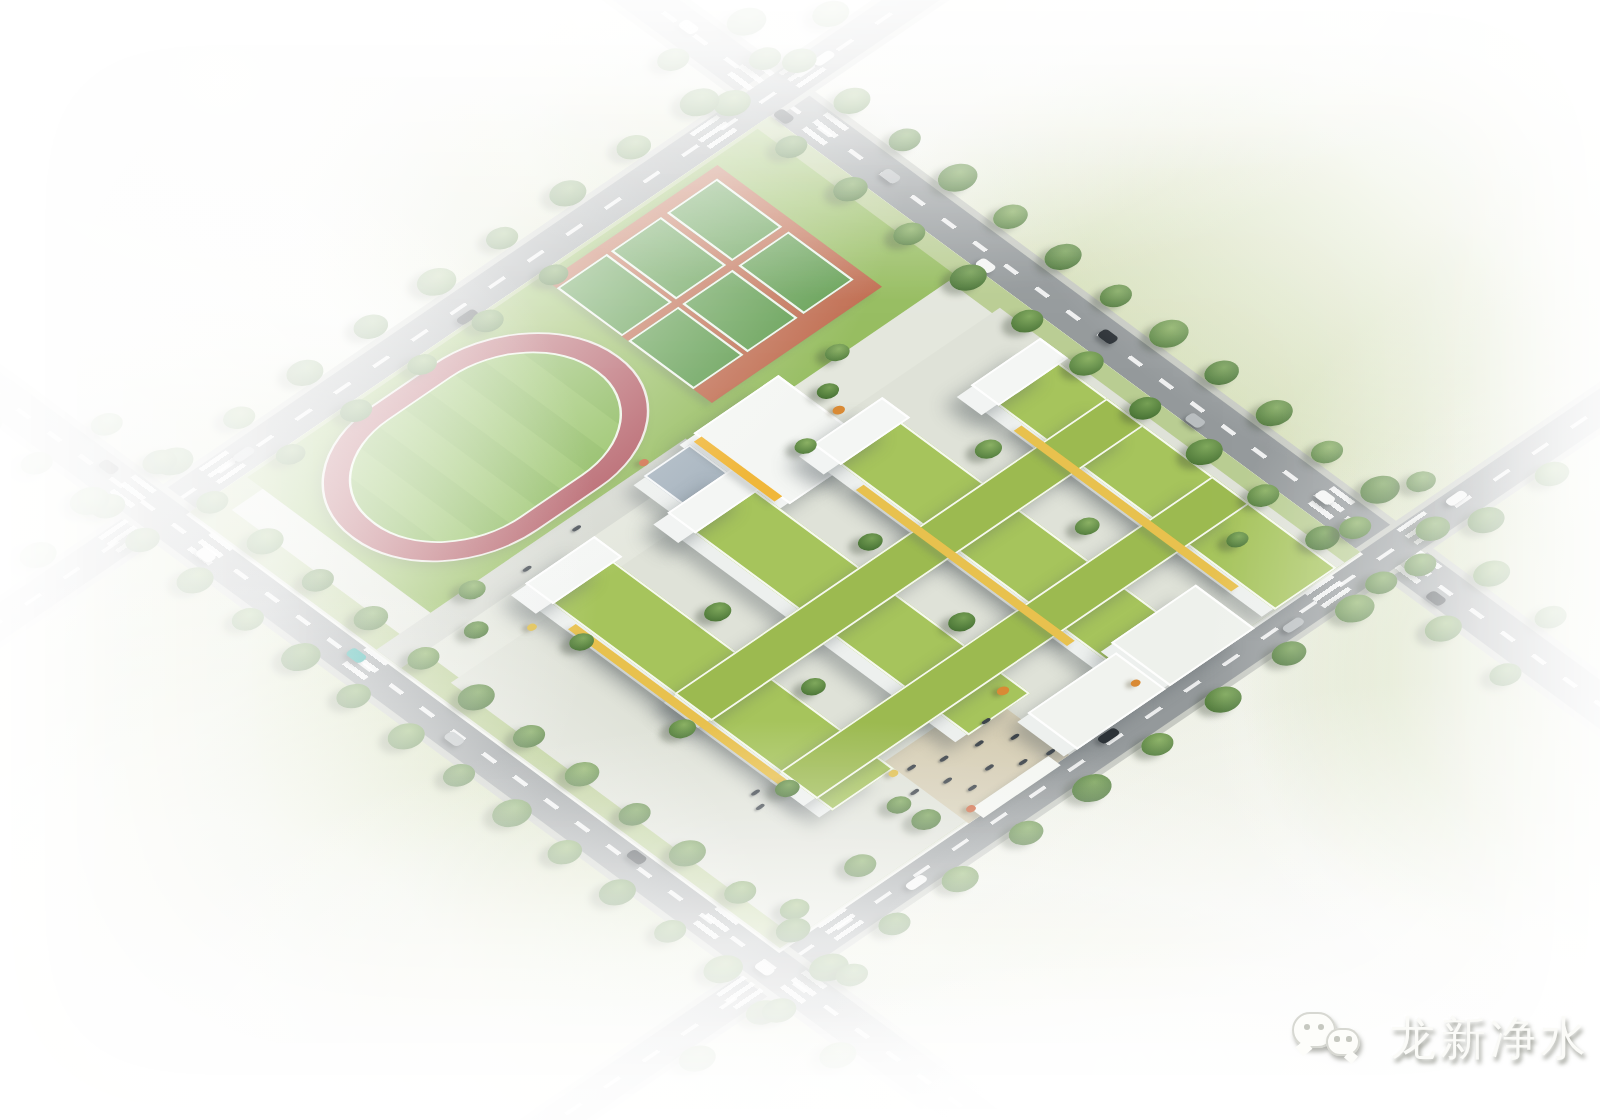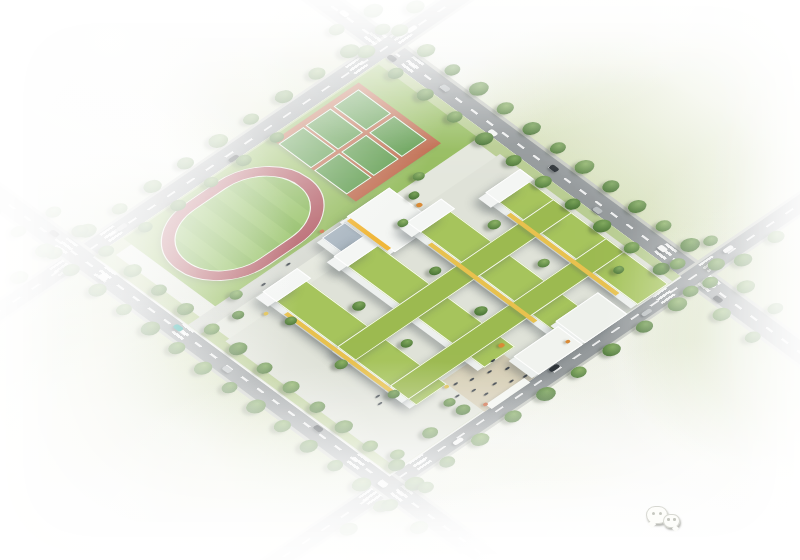--- a/index.html
+++ b/index.html
@@ -277,20 +277,21 @@
     <span class="wc">
       <span class="b1">
           <i style="left:6px;top:6px;"></i>
           <i style="left:13px;top:6px;"></i>
         </span>
       <span class="b2">
           <i style="left:4px;top:4px;width:2.5px;height:2.5px;"></i>
           <i style="left:10px;top:4px;width:2.5px;height:2.5px;"></i>
         </span>
     </span>
+    <span>龙新净水</span>
   </div>
 <div class="patch" style="left: 420px; top: 10px; width: 430px; height: 300px; background: radial-gradient(closest-side, rgba(212, 222, 182, 0.85) 0%, rgba(212, 222, 182, 0.85) 50%, rgba(255, 255, 255, 0) 100%);"></div>
     <div class="patch" style="left: 620px; top: 200px; width: 300px; height: 280px; background: radial-gradient(closest-side, rgba(206, 217, 176, 0.8) 0%, rgba(206, 217, 176, 0.8) 50%, rgba(255, 255, 255, 0) 100%);"></div>
     <div class="patch" style="left: -40px; top: 150px; width: 330px; height: 360px; background: radial-gradient(closest-side, rgba(210, 220, 180, 0.8) 0%, rgba(210, 220, 180, 0.8) 50%, rgba(255, 255, 255, 0) 100%);"></div>
     <div class="patch" style="left: 60px; top: 320px; width: 380px; height: 240px; background: radial-gradient(closest-side, rgba(208, 218, 178, 0.75) 0%, rgba(208, 218, 178, 0.75) 50%, rgba(255, 255, 255, 0) 100%);"></div>
     <div class="patch" style="left: 150px; top: 10px; width: 320px; height: 200px; background: radial-gradient(closest-side, rgba(216, 224, 190, 0.7) 0%, rgba(216, 224, 190, 0.7) 50%, rgba(255, 255, 255, 0) 100%);"></div>
     <div class="patch" style="left: 300px; top: 440px; width: 400px; height: 180px; background: radial-gradient(closest-side, rgba(214, 222, 186, 0.6) 0%, rgba(214, 222, 186, 0.6) 50%, rgba(255, 255, 255, 0) 100%);"></div>
     <div class="fogp" style="left: -240px; top: -260px; width: 700px; height: 600px; background: radial-gradient(closest-side, rgba(255, 255, 255, 0.97) 0%, rgba(255, 255, 255, 0.78) 45%, rgba(255, 255, 255, 0) 100%);"></div>
     <div class="fogp" style="left: -300px; top: 0px; width: 600px; height: 560px; background: radial-gradient(closest-side, rgba(255, 255, 255, 0.9) 0%, rgba(255, 255, 255, 0.72) 45%, rgba(255, 255, 255, 0) 100%);"></div>
     <div class="fogp" style="left: -200px; top: 280px; width: 600px; height: 480px; background: radial-gradient(closest-side, rgba(255, 255, 255, 0.95) 0%, rgba(255, 255, 255, 0.76) 45%, rgba(255, 255, 255, 0) 100%);"></div>

